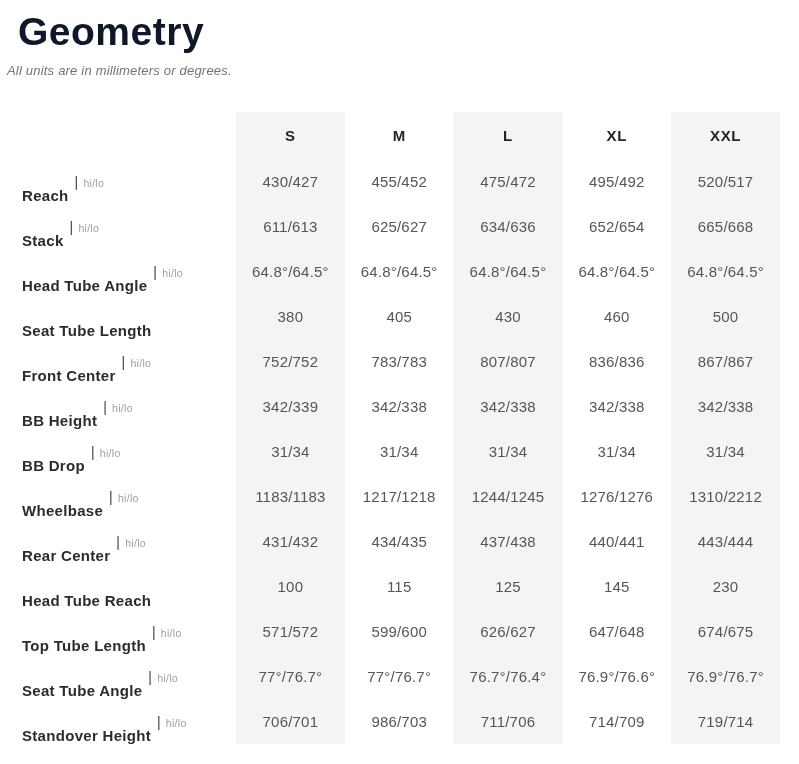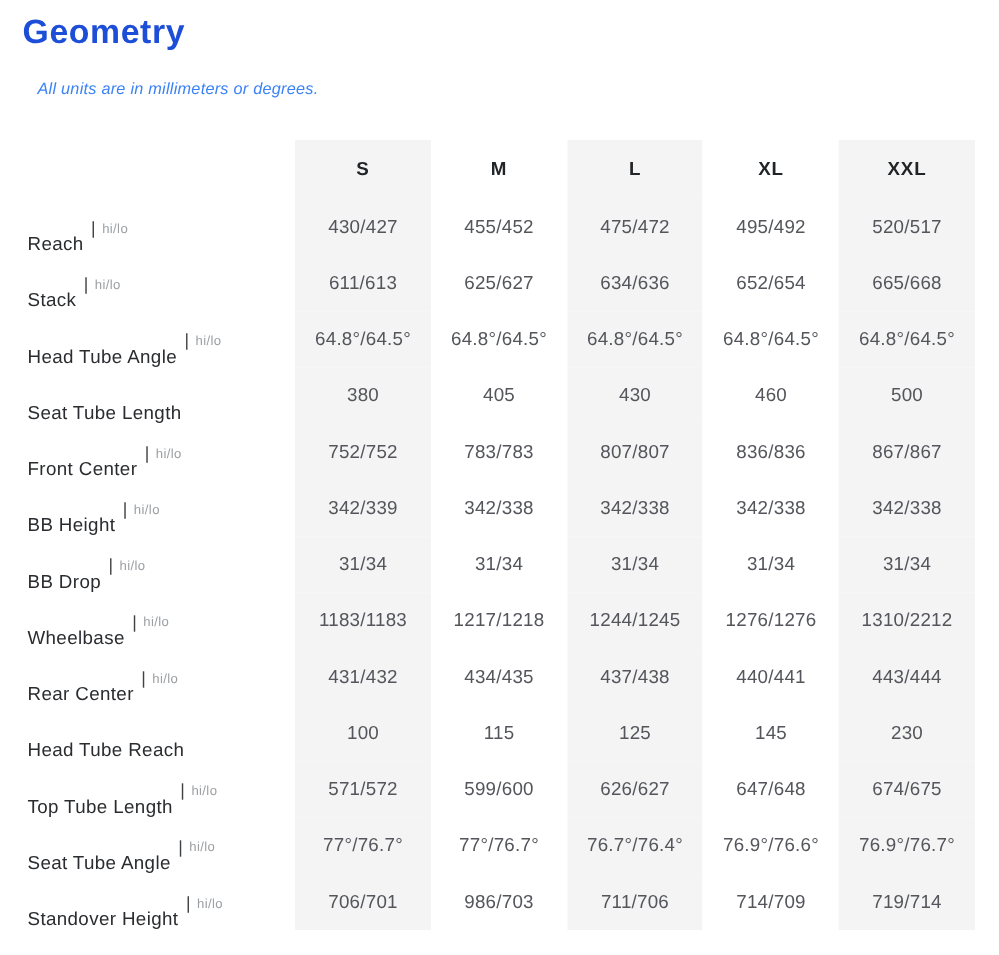--- a/index.html
+++ b/index.html
@@ -9,32 +9,32 @@
     width: 799px;
     height: 764px;
     background: #ffffff;
     font-family: "Liberation Sans", sans-serif;
     overflow: hidden;
   }
   .page-title {
     position: absolute;
     left: 18px;
     top: 10px;
-    font-size: 27px;
+    font-size: 39px;
     font-weight: 700;
     letter-spacing: 0.5px;
-    color: #1d4ed8;
+    color: #0f172a;
   }
   .page-subtitle {
     position: absolute;
-    left: 30px;
+    left: 7px;
     top: 63px;
     font-size: 13px;
     font-style: italic;
-    color: #3b82f6;
+    color: #737373;
     letter-spacing: 0.2px;
   }
   .geo-table {
     position: absolute;
     left: 20px;
     top: 112px;
     width: 760px;
     display: grid;
     grid-template-columns: 216px repeat(5, 1fr);
     grid-template-rows: 47px;
@@ -54,21 +54,21 @@
   .cell.col-header {
     font-weight: 700;
     color: #222527;
     letter-spacing: 0.6px;
   }
   .cell.row-label {
     justify-content: flex-start;
     padding-left: 2px;
   }
   .row-label .label-text {
-    font-weight: 400;
+    font-weight: 700;
     font-size: 15px;
     color: #2a2c2f;
     letter-spacing: 0.3px;
     white-space: nowrap;
     margin-top: 28px;
   }
   .row-label .label-sep {
     font-size: 14px;
     font-weight: 400;
     color: #3f4245;

